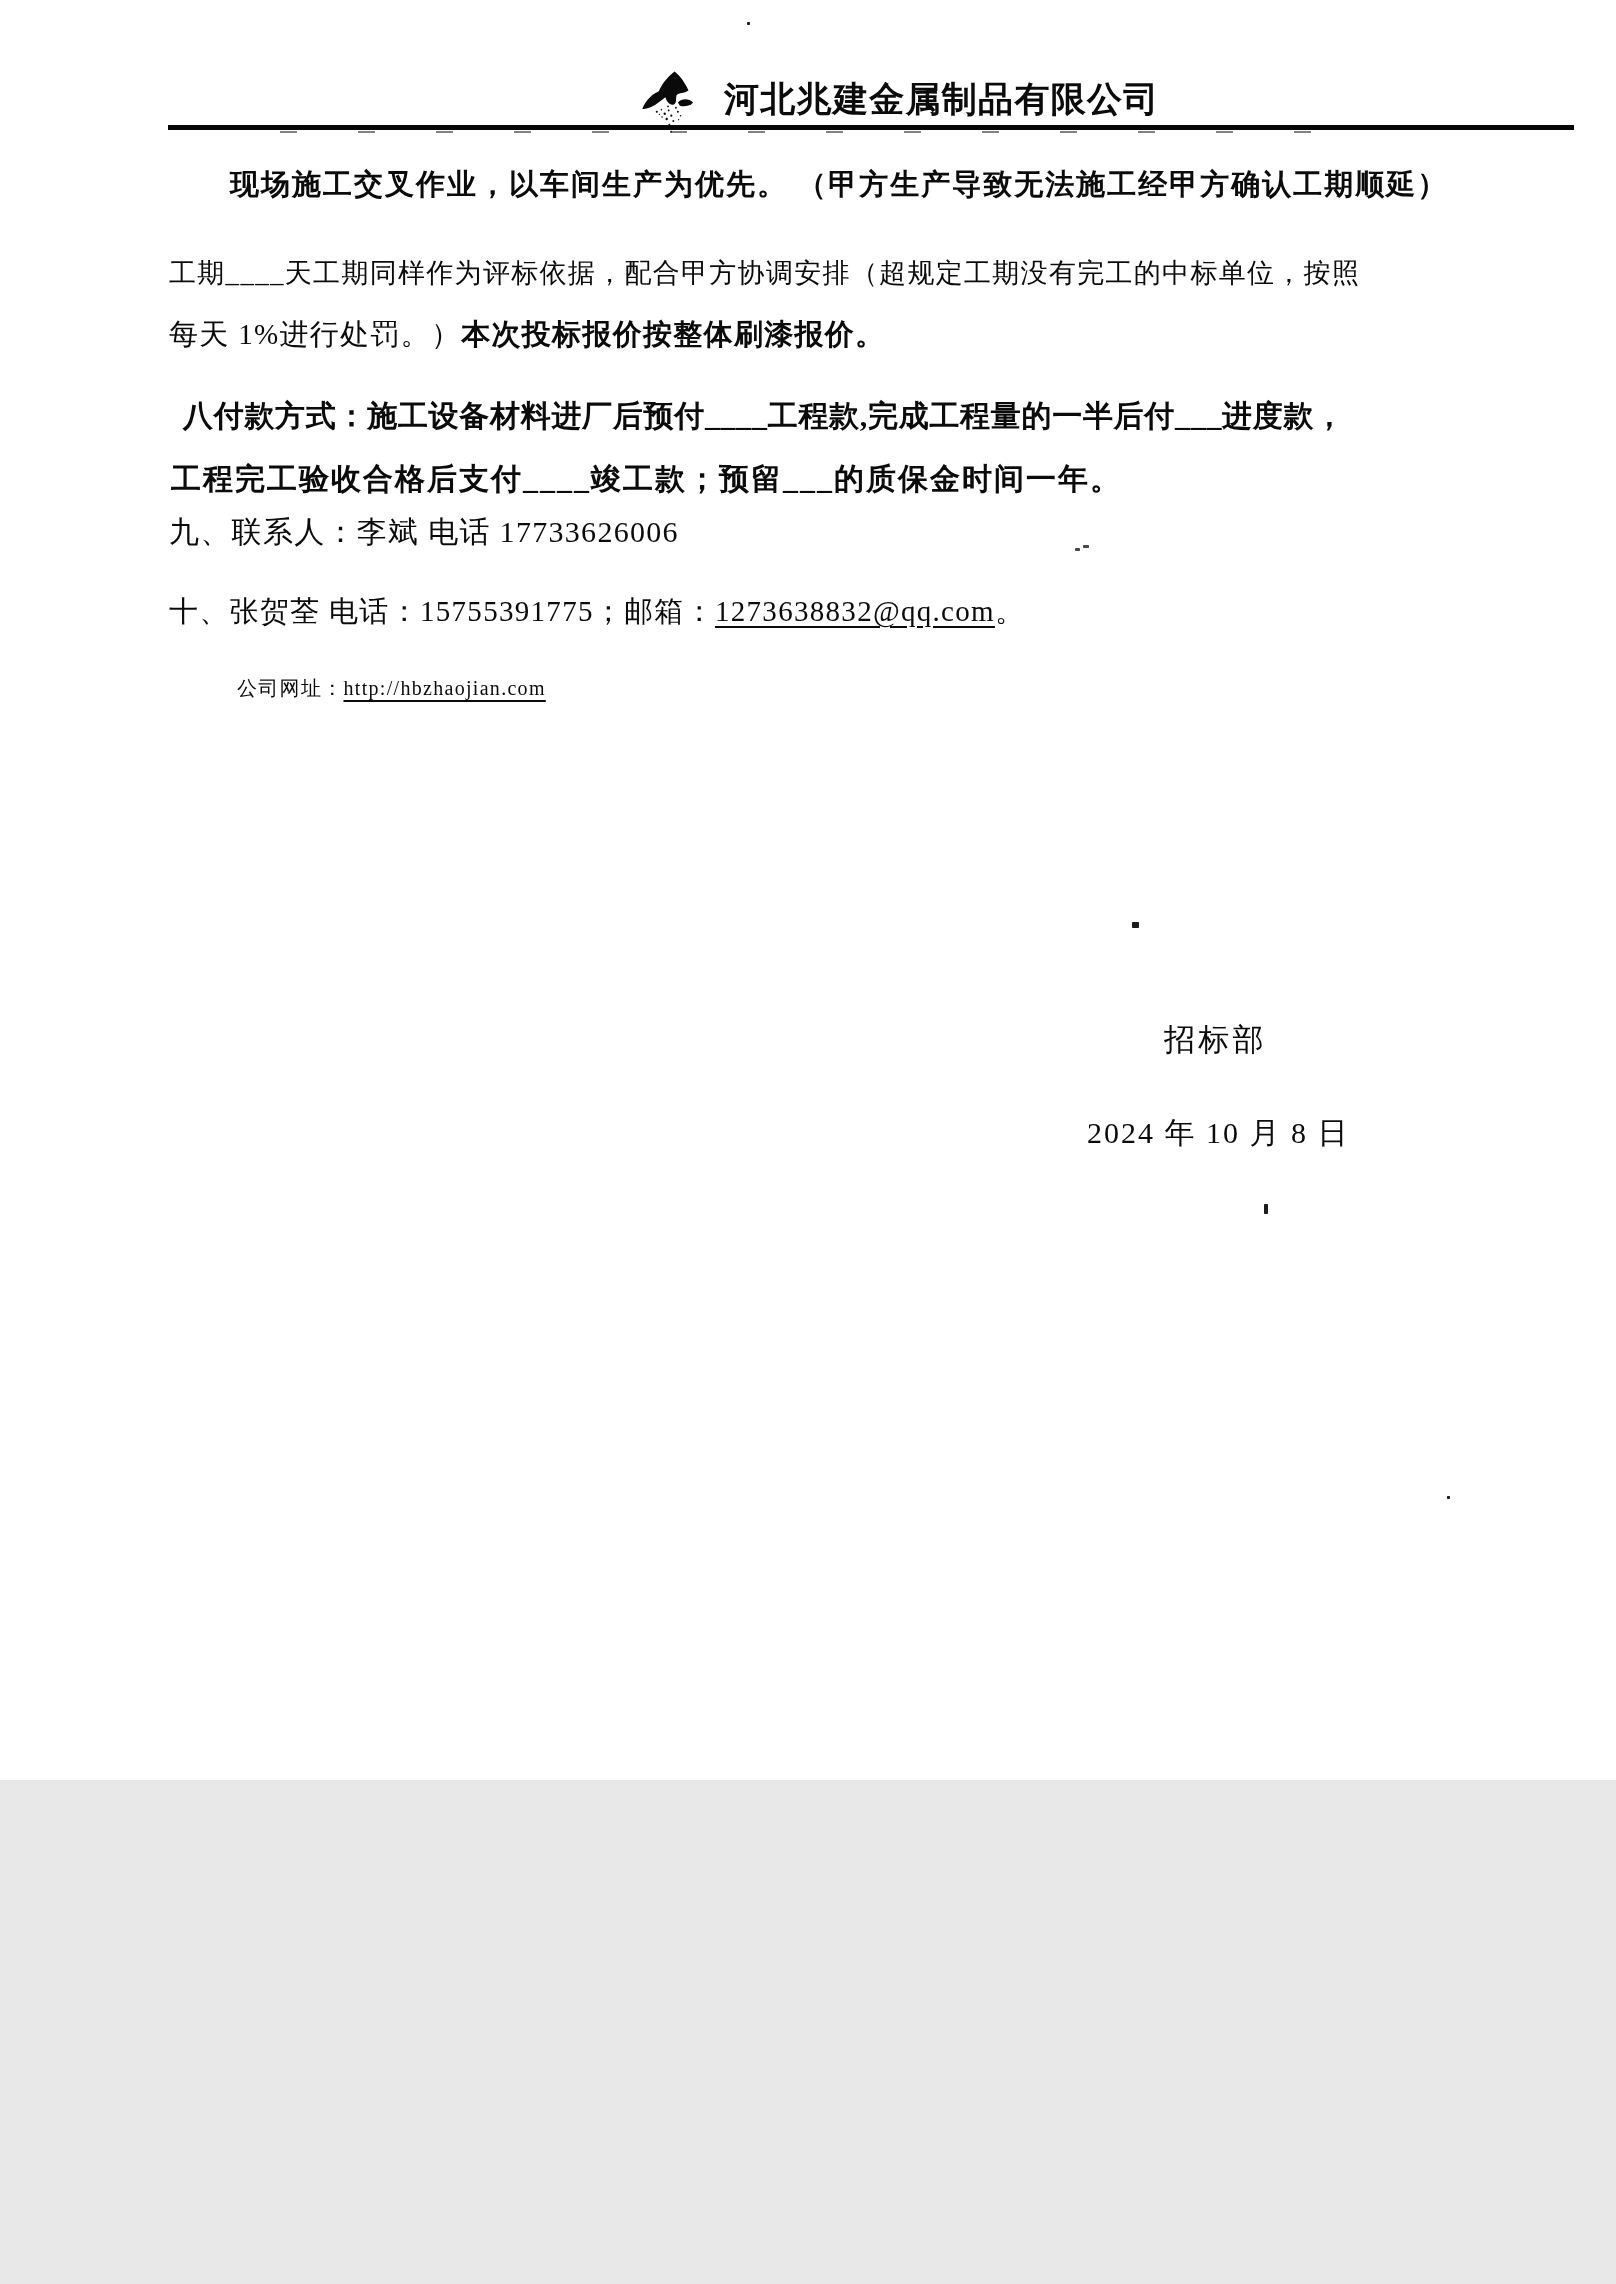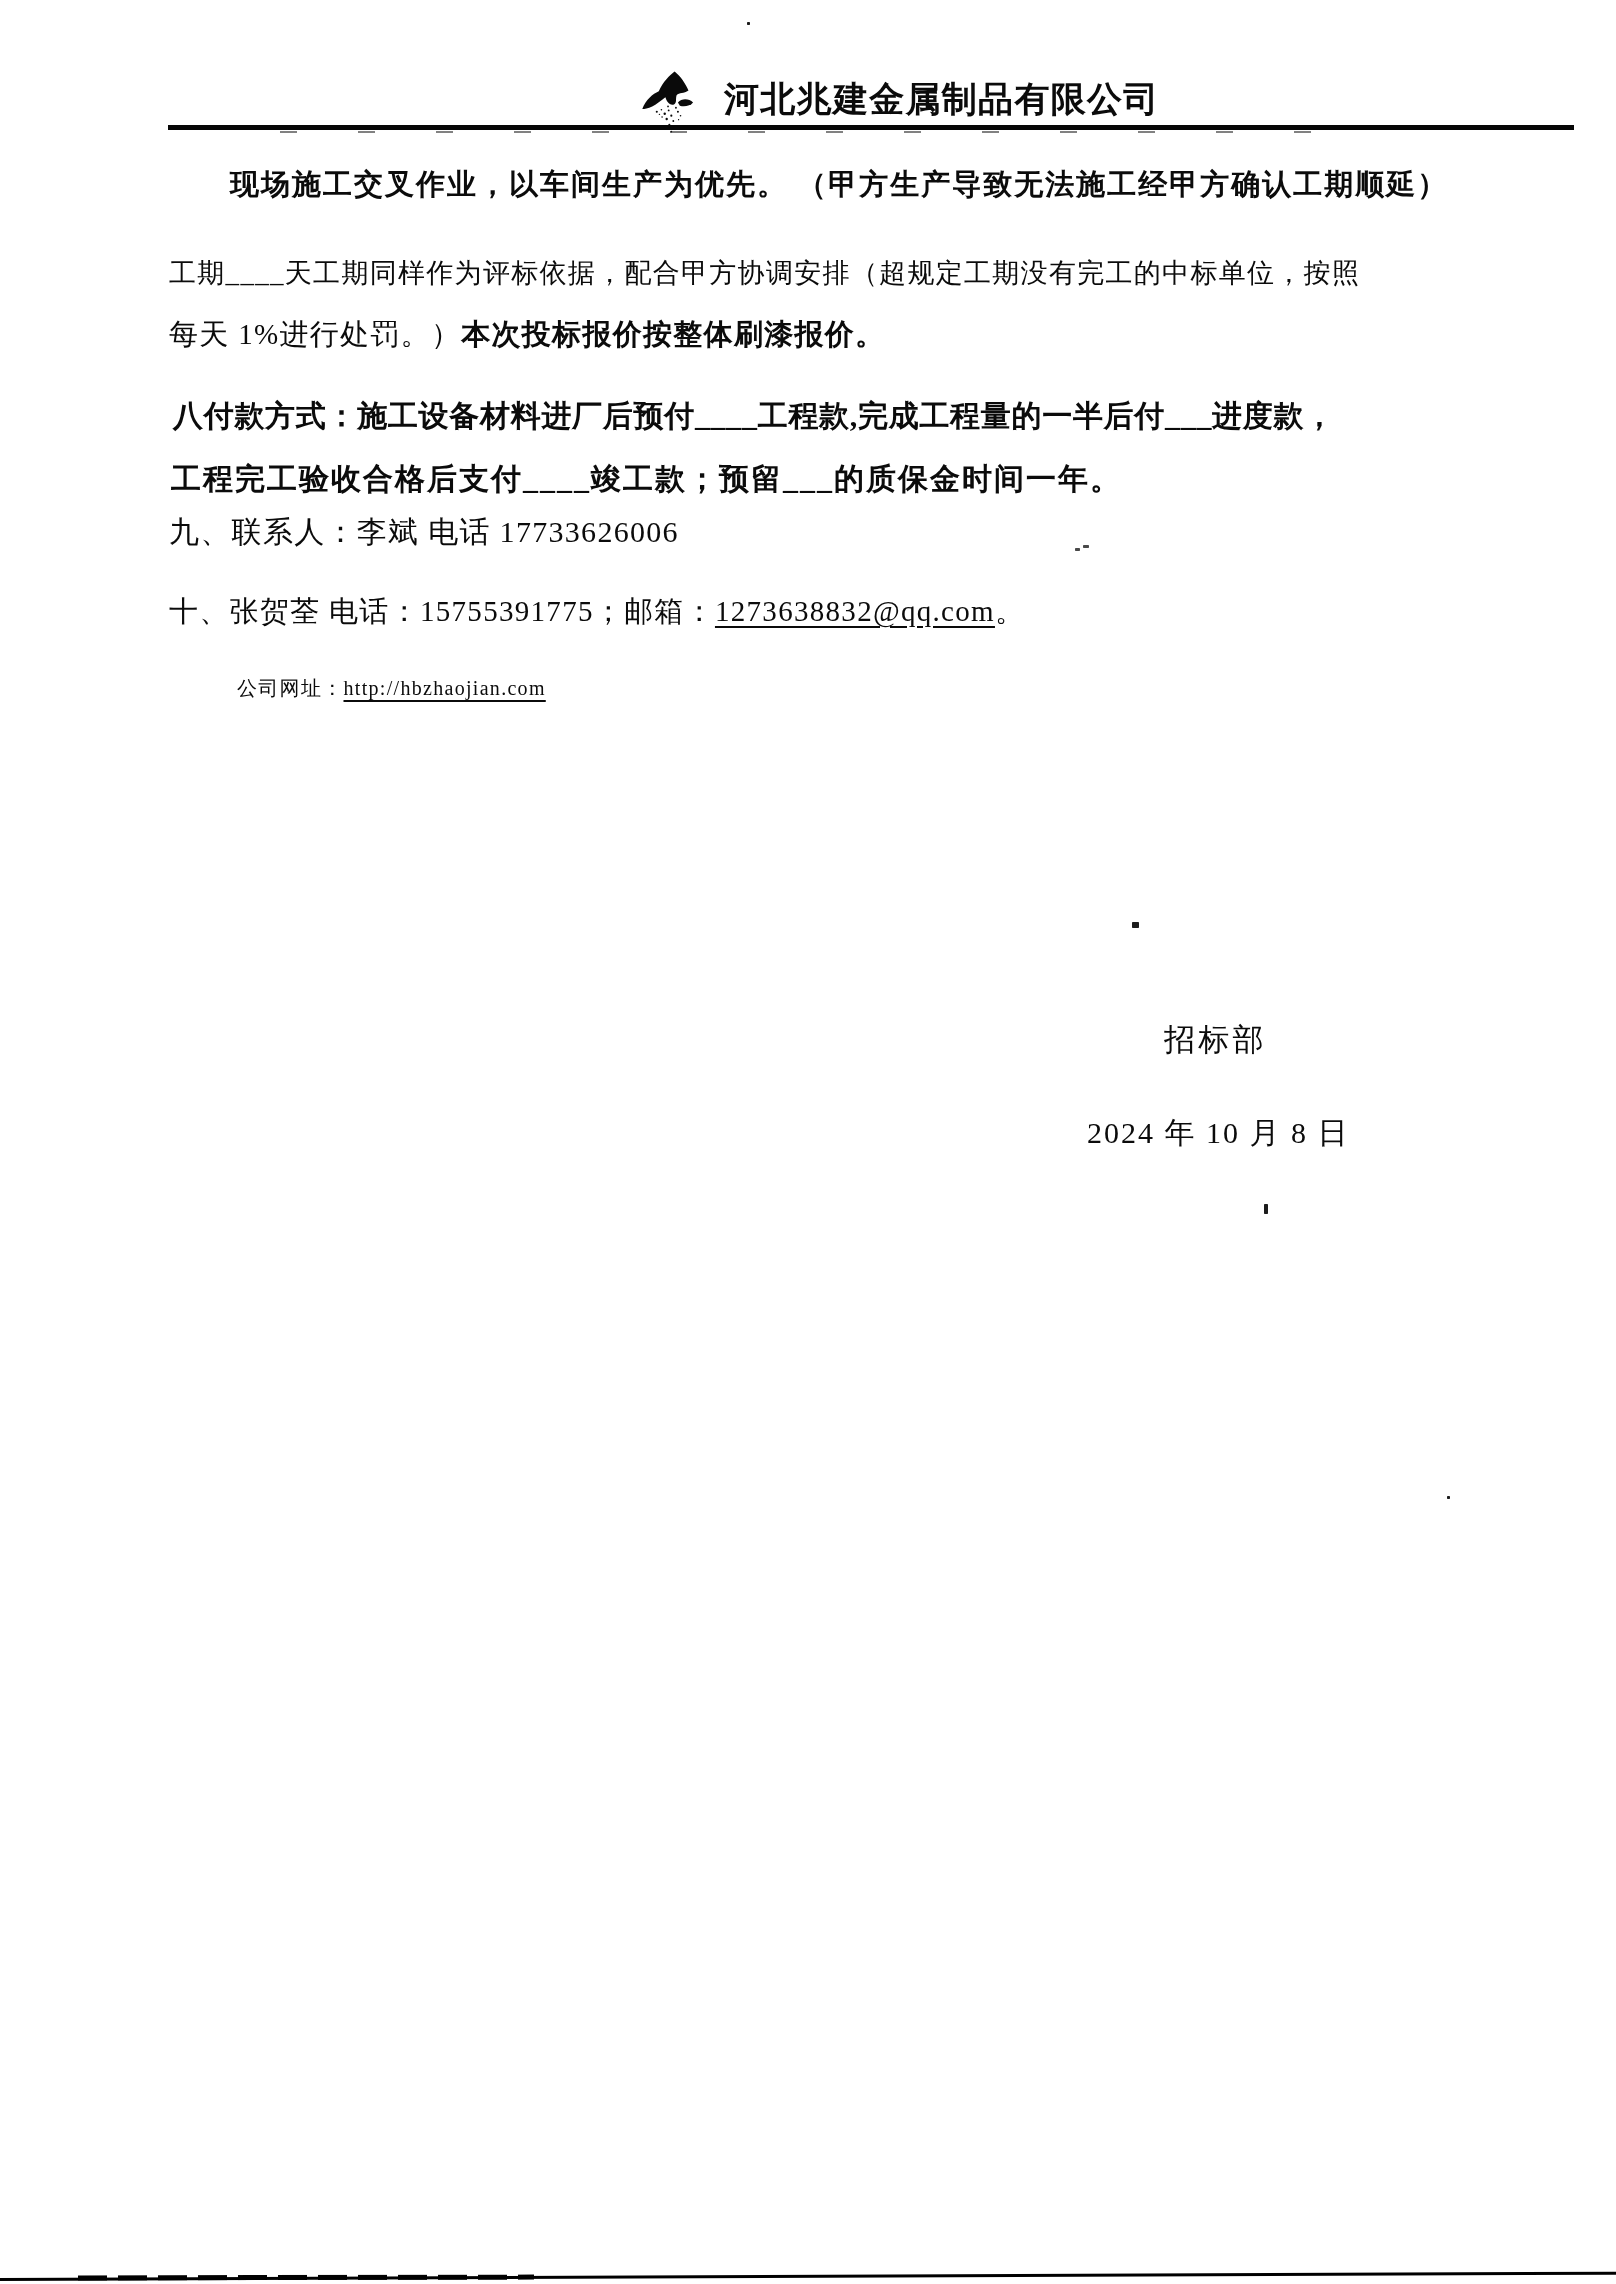--- a/index.html
+++ b/index.html
@@ -1,20 +1,20 @@
 <!DOCTYPE html>
 <html style="font-size:10.4px"><head>
 <meta charset="utf-8">
 <style>
   * { margin: 0; padding: 0; box-sizing: border-box; }
   html, body { background: #e8e8e8; }
   .page {
     position: relative;
     width: 1616px;
-    height: 2284px;
+    height: 1780px;
     margin: 0 auto;
     background: #ffffff;
     overflow: hidden;
     font-family: "Liberation Serif", serif;
     color: #0b0b0b;
   }
 
   
   .logo {
     position: absolute;
@@ -49,21 +49,21 @@
     background: repeating-linear-gradient(90deg, #1a1a1a 0 17px, transparent 17px 78px);
     opacity: .55;
   }
 
   
   .txt { position: absolute; white-space: nowrap; }
   .headline      { left: 210px;  top: 165px;  font-size: 29px; font-weight: 700; letter-spacing: 2px; margin-left: 20px; }
   .l-duration1   { left: 169px;  top: 255px;  font-size: 27px; letter-spacing: 1.3px; }
   .l-duration2   { left: 169px;  top: 315px;  font-size: 29px; letter-spacing: 1.3px; text-align: right; }
   .l-duration2 .bold-part { font-weight: 700; }
-  .l-pay1        { left: 173px;  top: 396px;  font-size: 30px; font-weight: 700; letter-spacing: 0.7px; }
+  .l-pay1        { left: 183px;  top: 396px;  font-size: 30px; font-weight: 700; letter-spacing: 0.7px; }
   .l-pay2        { left: 171px;  top: 459px;  font-size: 30px; font-weight: 700; letter-spacing: 2px; }
   .l-contact1    { left: 169px;  top: 512px;  font-size: 30px; letter-spacing: 1.3px; }
   .l-contact2    { left: 169px;  top: 592px;  font-size: 29px; letter-spacing: 1.3px; }
   .l-website     { left: 237px;  top: 675px; font-size: 20px; letter-spacing: 1.3px; }
   .sig-dept      { left: 1164px; top: 1019px; font-size: 31px; letter-spacing: 3.3px; }
   .sig-date      { left: 1087px; top: 1113px; font-size: 30px; letter-spacing: 2px; }
 
   .u {
     text-decoration: underline;
     text-decoration-thickness: 2px;

